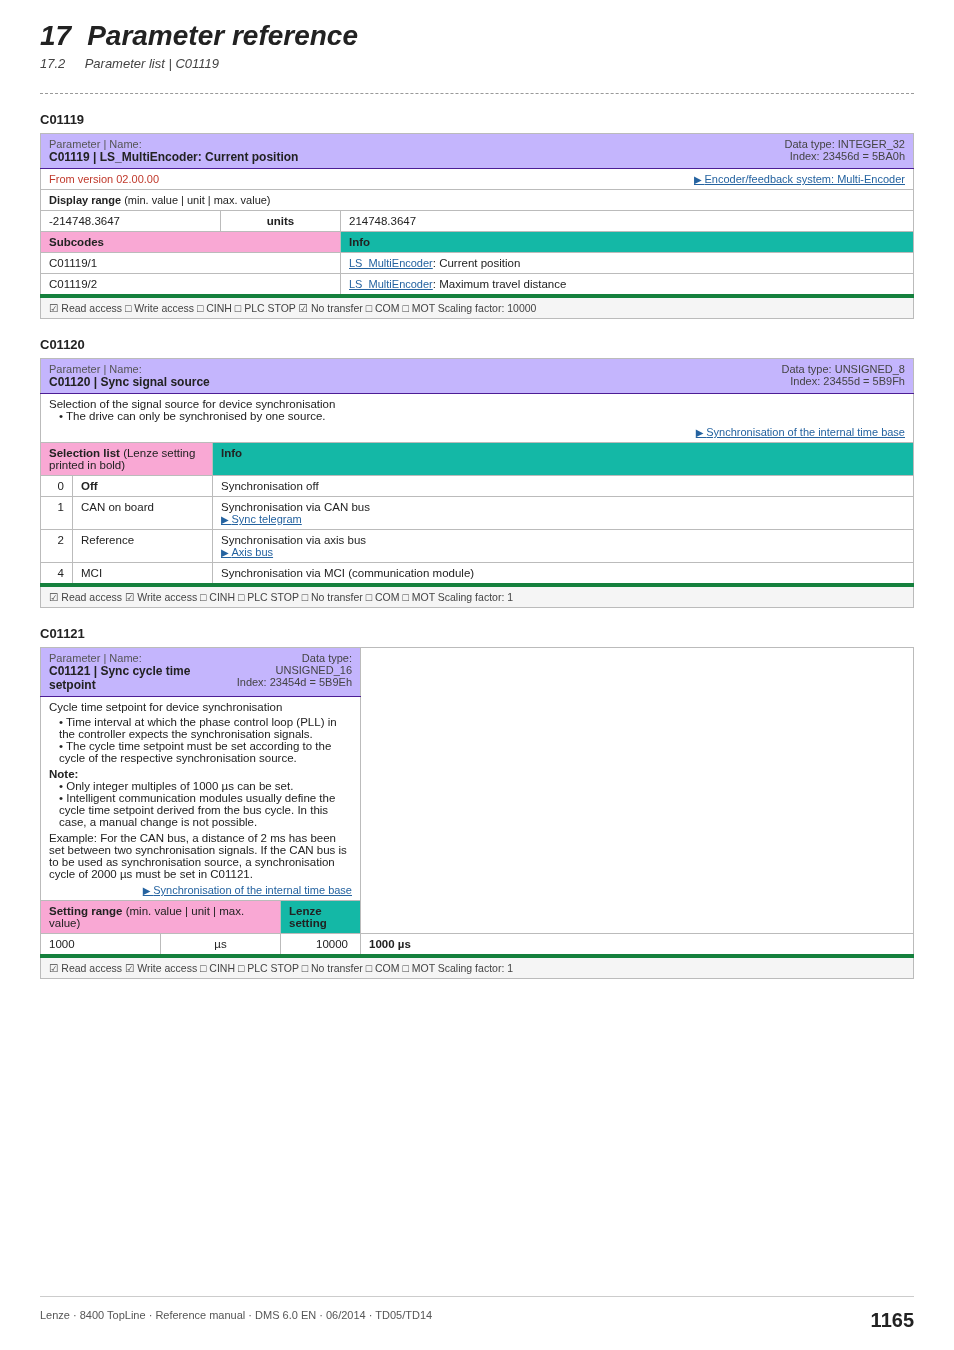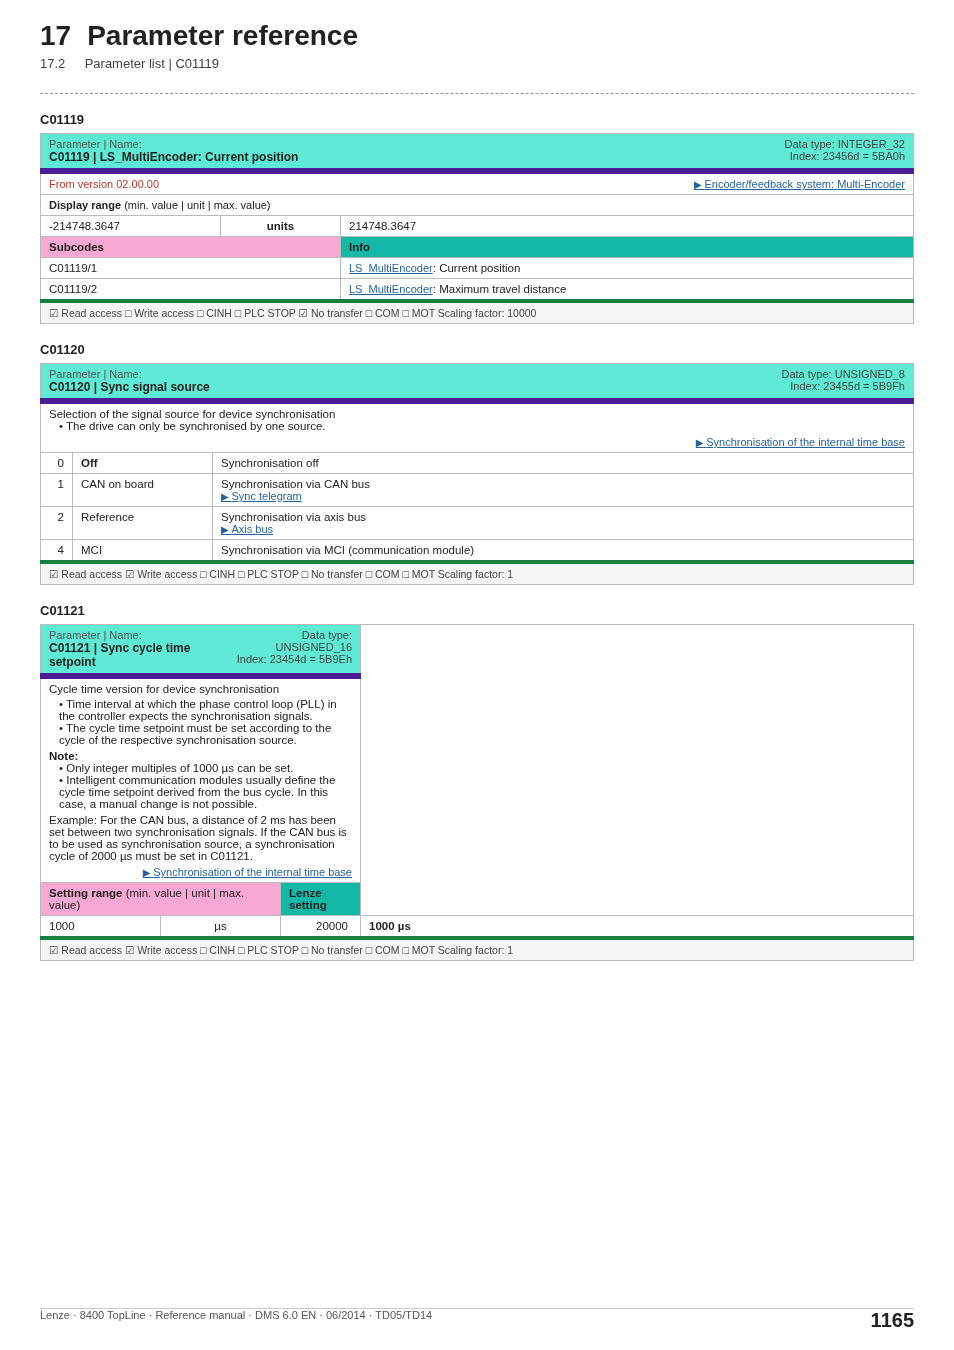--- a/index.html
+++ b/index.html
@@ -5,21 +5,21 @@
     * { box-sizing: border-box; margin: 0; padding: 0; }
     body {
       font-family: Arial, sans-serif;
       font-size: 12px;
       color: #222;
       background: #fff;
       width: 954px;
       min-height: 1350px;
       padding: 20px 40px 40px 40px;
     }
-    .page-header { margin-bottom: 22px; }
+    .page-header { margin-bottom: 22px; font-style: italic; }
     .page-title { font-size: 28px; font-weight: bold; color: #222; display: inline; }
     .header-row { display: flex; align-items: baseline; gap: 16px; margin-bottom: 4px; }
     .divider-line {
       border: none;
       border-top: 1px dashed #999;
       margin: 10px 0 18px 0;
     }
     .param-anchor { font-size: 13px; font-weight: bold; color: #222; margin: 18px 0 6px 0; }
     .param-table {
       width: 100%;
@@ -27,22 +27,22 @@
       border: 1px solid #bbb;
       margin-bottom: 18px;
       font-size: 11.5px;
     }
     .param-table td, .param-table th {
       border: 1px solid #bbb;
       padding: 4px 8px;
       vertical-align: top;
     }
     .param-table .header-row-cell {
-      background: #5eead4;
-      border-bottom: 6px solid #4c1d95;
+      background: #c4b5fd;
+      border-bottom: 1px solid #4c1d95;
     }
     .param-name-row {
       display: flex;
       justify-content: space-between;
       align-items: flex-start;
     }
     .param-label { font-size: 11px; color: #555; }
     .param-name-bold { font-weight: bold; font-size: 12px; color: #222; }
     .data-type-info { text-align: right; font-size: 11px; color: #444; }
     .from-version { color: #c0392b; font-size: 11px; }
@@ -56,21 +56,21 @@
     .page-footer {
       position: fixed;
       bottom: 18px;
       left: 40px;
       right: 40px;
       display: flex;
       justify-content: space-between;
       font-size: 11px;
       color: #555;
       border-top: 1px solid #ccc;
-      padding-top: 0;
+      padding-top: 12px;
     }
     .page-number { font-size: 20px; font-weight: bold; color: #222; }
     .selection-col-num { width: 32px; text-align: right; padding-right: 6px; }
     .selection-col-val { width: 140px; }
   </style>
 </head>
 <body>
 
 <div class="page-header">
   <div class="header-row">
@@ -167,20 +167,24 @@
     <tr>
       <td colspan="3">
         <div>Selection of the signal source for device synchronisation</div>
         <div style="padding-left:10px;">• The drive can only be synchronised by one source.</div>
         <div style="text-align:right; margin-top:4px;">
           <span class="link-text arrow-link">Synchronisation of the internal time base</span>
         </div>
       </td>
     </tr>
 
+    <tr>
+      <td colspan="2" class="subcodes-label"><span style="font-weight:bold;">Selection list</span> <span style="font-weight:normal;">(Lenze setting printed in bold)</span></td>
+      <td class="info-label">Info</td>
+    </tr>
 
     <tr>
       <td class="selection-col-num">0</td>
       <td class="selection-col-val"><strong>Off</strong></td>
       <td>Synchronisation off</td>
     </tr>
     <tr>
       <td class="selection-col-num">1</td>
       <td class="selection-col-val">CAN on board</td>
       <td>
@@ -222,21 +226,21 @@
           <div class="data-type-info">
             <div>Data type: UNSIGNED_16</div>
             <div>Index: 23454d = 5B9Eh</div>
           </div>
         </div>
       </td>
     </tr>
 
     <tr>
       <td colspan="3">
-        <div style="font-weight:normal; margin-bottom:3px;">Cycle time version for device synchronisation</div>
+        <div style="font-weight:normal; margin-bottom:3px;">Cycle time setpoint for device synchronisation</div>
         <div style="padding-left:10px;">• <span>Time interval at which the phase control loop (PLL) in the controller expects the synchronisation signals.</span></div>
         <div style="padding-left:10px;">• <span>The cycle time setpoint must be set according to the cycle of the respective synchronisation source.</span></div>
         <div style="margin-top:4px;"><strong>Note:</strong></div>
         <div style="padding-left:10px;">• <span>Only integer multiples of 1000 µs can be set.</span></div>
         <div style="padding-left:10px;">• <span>Intelligent communication modules usually define the cycle time setpoint derived from the bus cycle. In this case, a manual change is not possible.</span></div>
         <div style="margin-top:4px;">
           <span>Example: For the CAN bus, a distance of 2 ms has been set between two synchronisation signals. If the CAN bus is to be used as synchronisation source, a synchronisation cycle of 2000 µs must be set in C01121.</span>
         </div>
         <div style="text-align:right; margin-top:4px;">
           <span class="link-text arrow-link">Synchronisation of the internal time base</span>
@@ -250,21 +254,21 @@
     </tr>
 
     <tr>
       <td style="width:120px;">
         <span>1000</span>
       </td>
       <td style="width:120px; text-align:center;">
         <span>µs</span>
       </td>
       <td style="width:80px; text-align:right; padding-right:12px;">
-        <span>20000</span>
+        <span>10000</span>
       </td>
       <td>
         <strong><span>1000 µs</span></strong>
       </td>
     </tr>
 
     <tr class="footer-row">
       <td colspan="4">☑ Read access  ☑ Write access  □ CINH  □ PLC STOP  □ No transfer  □ COM  □ MOT    Scaling factor: 1</td>
     </tr>
   </tbody>

